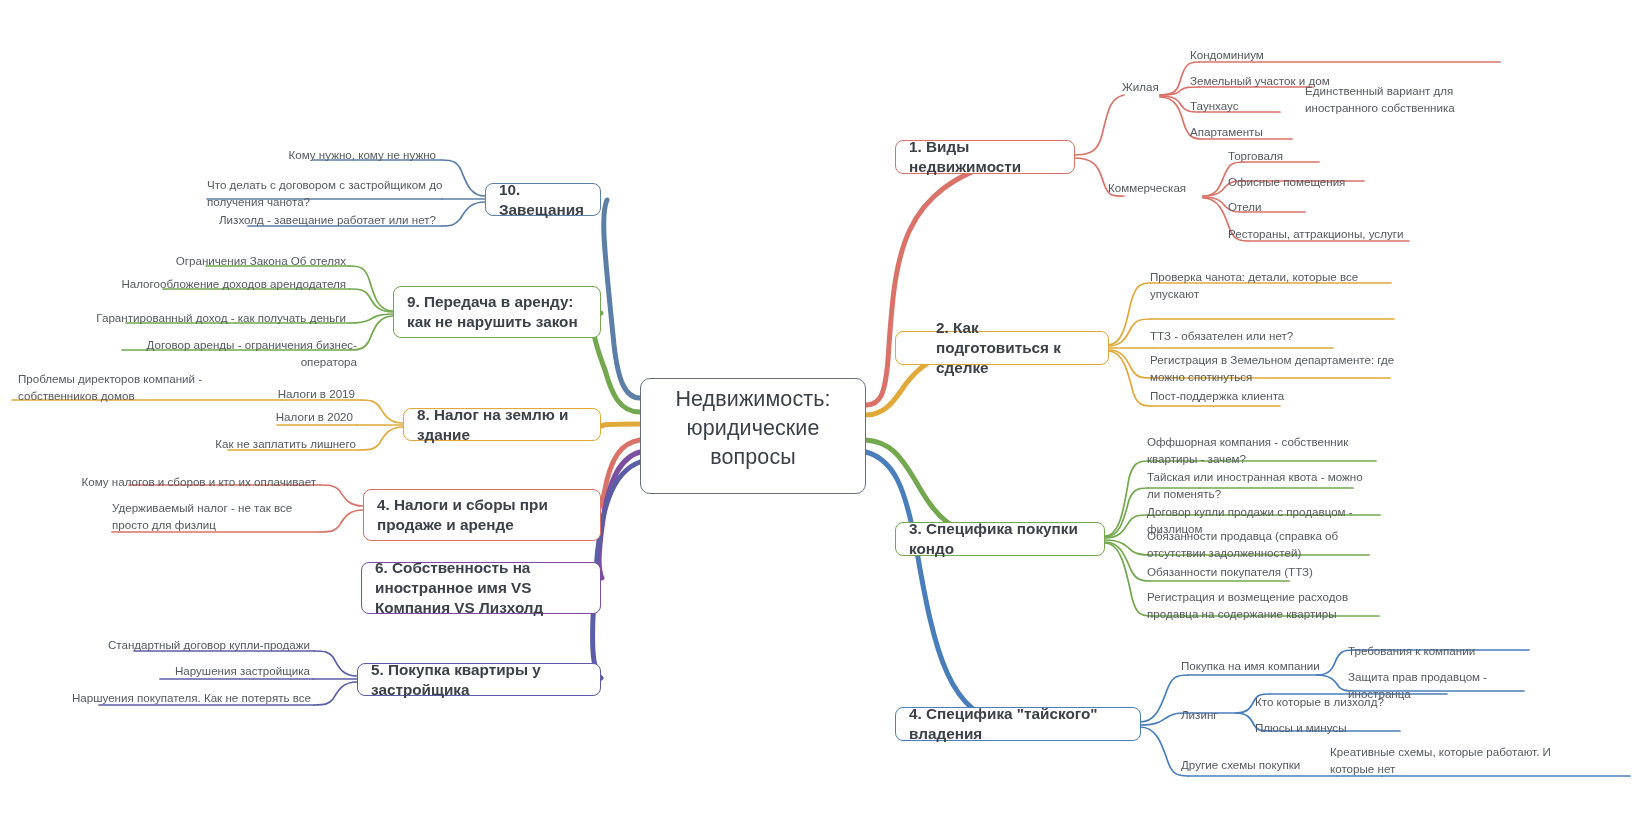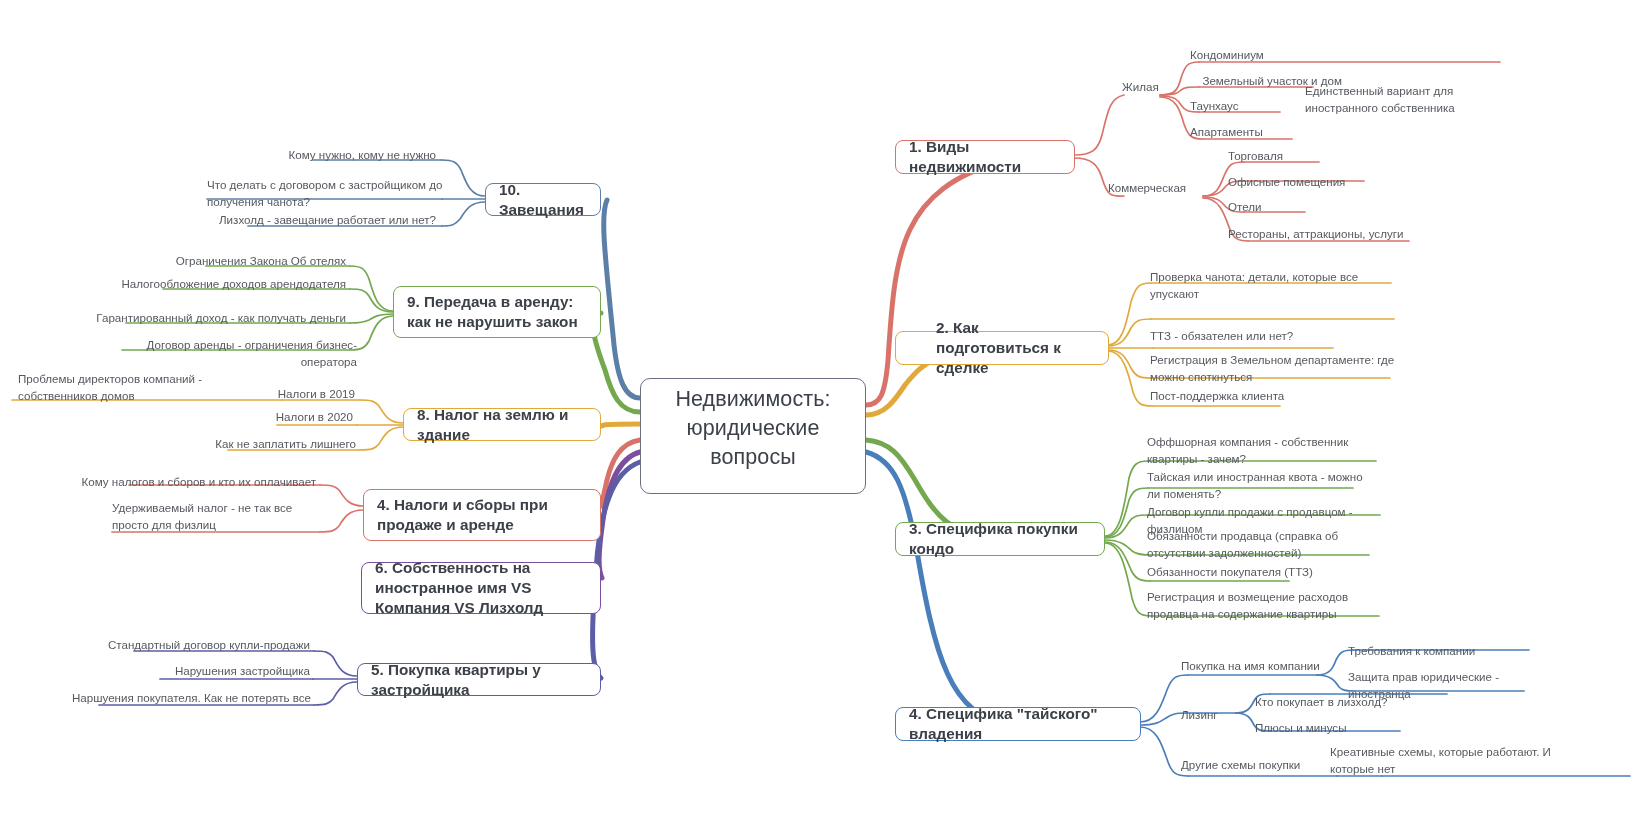--- a/index.html
+++ b/index.html
@@ -222,21 +222,21 @@
 
   <div class="node topic right" style="left:895px; top:707px; width:246px; height:34px; border-color:#4a7ebb;">
     <span>4. Специфика "тайского" владения</span>
   </div>
 
   <div class="mid" style="left:1122px; top:79px;">Жилая</div>
   <div class="mid" style="left:1108px; top:180px;">Коммерческая</div>
 
   <div class="leaf right" style="left:1190px; top:47px; width:110px;">Кондоминиум</div>
   <div class="leaf right" style="left:1305px; top:35px; width:200px;margin-top:48px;">Единственный вариант для иностранного собственника</div>
-  <div class="leaf right" style="left:1162px; top:73px; width:180px;text-align:right;">Земельный участок и дом</div>
+  <div class="leaf right" style="left:1190px; top:73px; width:180px;">Земельный участок и дом</div>
   <div class="leaf right" style="left:1190px; top:98px; width:120px;">Таунхаус</div>
   <div class="leaf right" style="left:1190px; top:124px; width:130px;">Апартаменты</div>
 
   <div class="leaf right" style="left:1228px; top:148px; width:120px;">Торговаля</div>
   <div class="leaf right" style="left:1228px; top:174px; width:160px;">Офисные помещения</div>
   <div class="leaf right" style="left:1228px; top:199px; width:100px;">Отели</div>
   <div class="leaf right" style="left:1228px; top:226px; width:210px;">Рестораны, аттракционы, услуги</div>
 
   <div class="leaf right" style="left:1150px; top:269px; width:260px;">Проверка чанота: детали, которые все упускают</div>
   <div class="leaf right" style="left:1150px; top:328px; width:200px;">ТТЗ - обязателен или нет?</div>
@@ -248,22 +248,22 @@
   <div class="leaf right" style="left:1147px; top:504px; width:250px;">Договор купли продажи с продавцом - физлицом</div>
   <div class="leaf right" style="left:1147px; top:528px; width:232px;">Обязанности продавца (справка об отсутствии задолженностей)</div>
   <div class="leaf right" style="left:1147px; top:564px; width:200px;">Обязанности покупателя (ТТЗ)</div>
   <div class="leaf right" style="left:1147px; top:589px; width:250px;">Регистрация и возмещение расходов продавца на содержание квартиры</div>
 
   <div class="mid" style="left:1181px; top:658px;">Покупка на имя компании</div>
   <div class="mid" style="left:1181px; top:707px;">Лизинг</div>
   <div class="mid" style="left:1181px; top:757px;">Другие схемы покупки</div>
 
   <div class="leaf right" style="left:1348px; top:643px; width:190px;">Требования к компании</div>
-  <div class="leaf right" style="left:1348px; top:669px; width:200px;">Защита прав юридические - иностранца</div>
-  <div class="leaf right" style="left:1255px; top:694px; width:180px;">Кто покупает в лизхолд?</div>
+  <div class="leaf right" style="left:1348px; top:669px; width:200px;">Защита прав продавцом - иностранца</div>
+  <div class="leaf right" style="left:1255px; top:694px; width:180px;">Кто которые в лизхолд?</div>
   <div class="leaf right" style="left:1255px; top:720px; width:150px;">Плюсы и минусы</div>
   <div class="leaf right" style="left:1330px; top:744px; width:232px;">Креативные схемы, которые работают. И которые нет</div>
 
   <div class="node topic left" style="left:485px; top:183px; width:116px; height:33px; border-color:#5b7fa6;">
     <span>10. Завещания</span>
   </div>
 
   <div class="node topic left" style="left:393px; top:286px; width:208px; height:52px; border-color:#73a84f;">
     <span>9. Передача в аренду: как не нарушить закон</span>
   </div>

